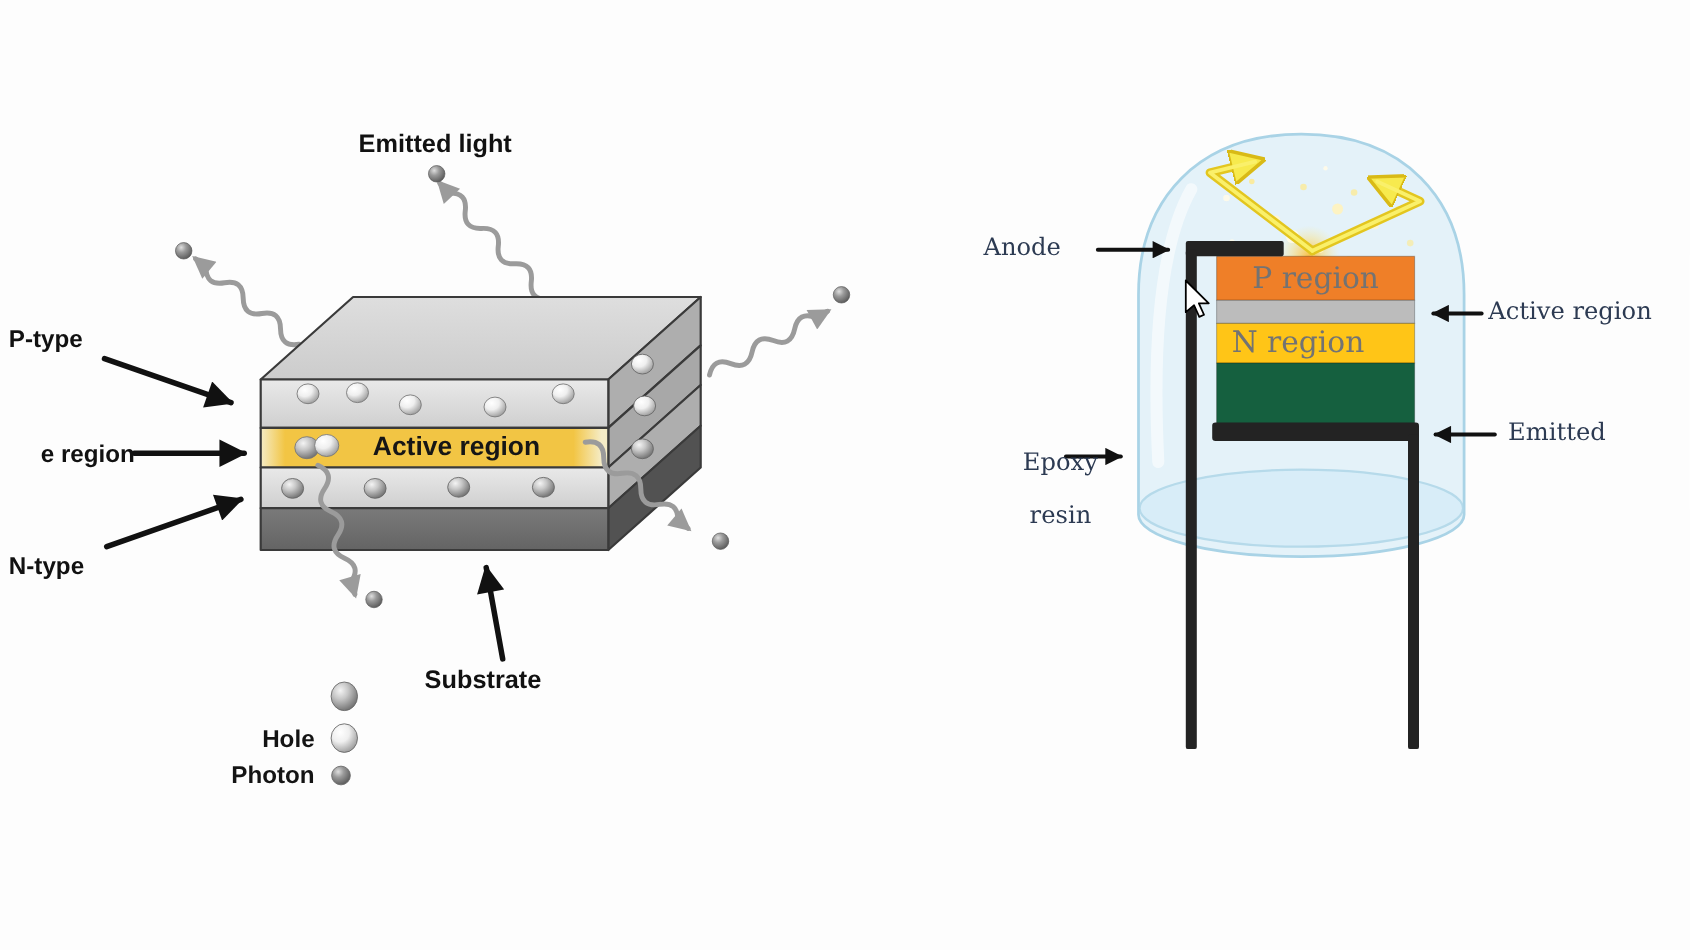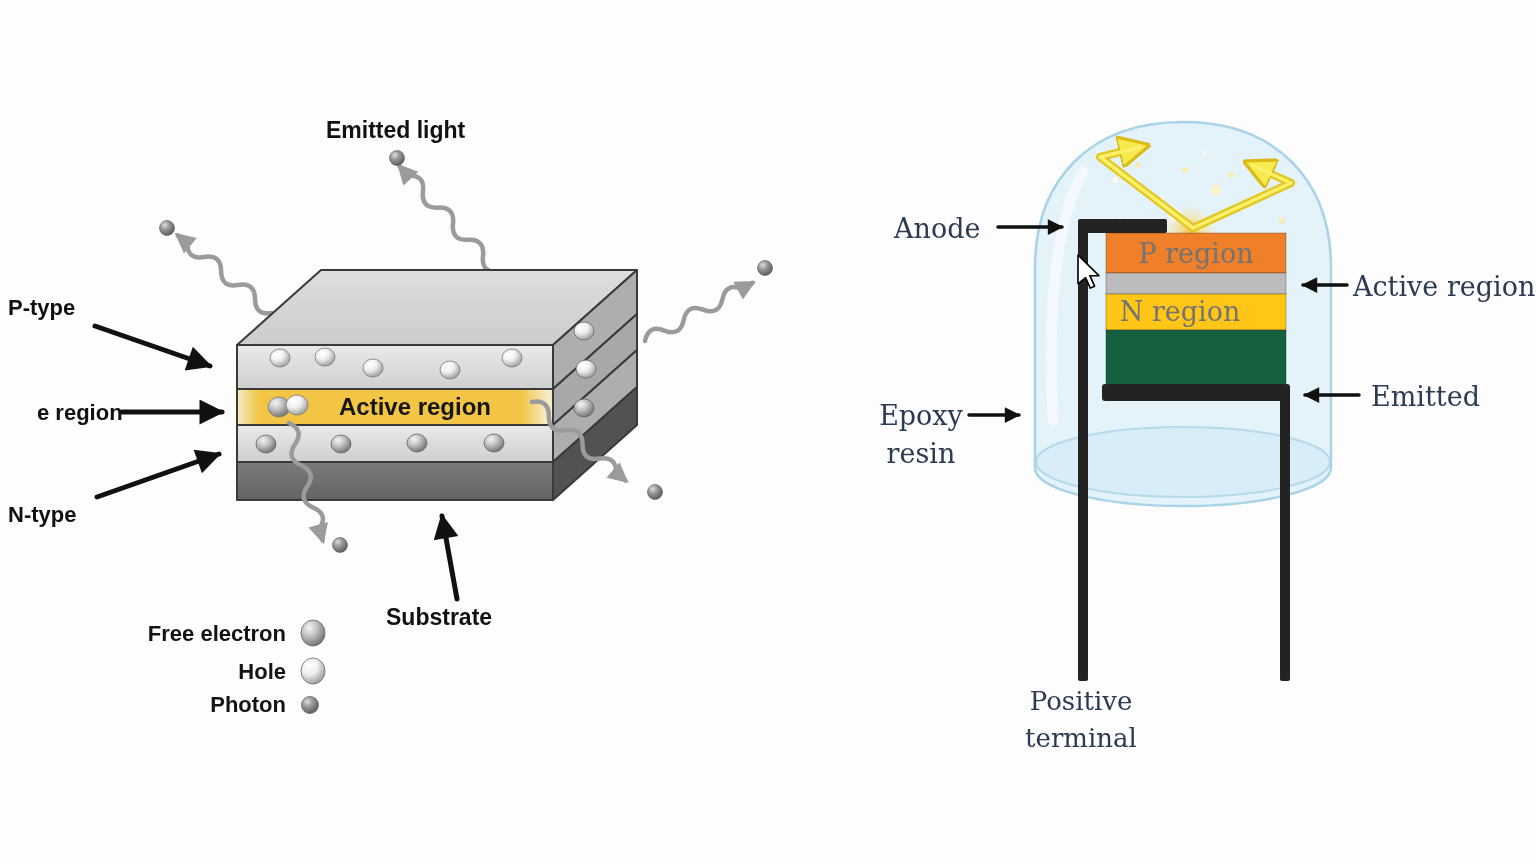--- a/index.html
+++ b/index.html
@@ -5,21 +5,21 @@
   html,body{margin:0;padding:0;background:#fff;}
   .stage{position:relative;width:1536px;height:864px;background:#fdfdfd;overflow:hidden;
          font-family:"Liberation Sans",sans-serif;}
   .stage svg{position:absolute;left:0;top:0;}
   .lbl{position:absolute;white-space:nowrap;color:#111;font-weight:700;}
   .lbl.sz23{font-size:23px;}
   .lbl.sz22{font-size:22px;}
   .legend-row{position:absolute;left:40px;width:246px;text-align:right;
               font-size:22px;font-weight:700;color:#141414;white-space:nowrap;}
   .rlabel{position:absolute;font-family:"DejaVu Serif",serif;font-weight:400;
-          color:#2c3a52;font-size:27px;white-space:nowrap;}
+          color:#2c3a52;font-size:22px;white-space:nowrap;}
   .rlabel.wrap{white-space:normal;text-align:center;line-height:37px;}
   .chip-txt{position:absolute;text-align:center;font-family:"DejaVu Serif",serif;
             color:#737373;font-size:27px;white-space:nowrap;}
   #chip-active-label{position:absolute;left:312px;top:393px;width:206px;text-align:center;
             font-size:24px;font-weight:700;color:#161616;
             font-family:"Liberation Sans",sans-serif;white-space:nowrap;}
 </style>
 </head>
 <body>
 
@@ -216,26 +216,24 @@
   </g>
 </svg>
 
 <div class="lbl sz23" style="left:326px;top:117px;">Emitted light</div>
 <div class="lbl sz22" style="left:8px;top:295px;">P-type</div>
 <div class="lbl sz22" style="left:1px;top:400px;padding-left:36px;">e region</div>
 <div class="lbl sz22" style="left:8px;top:502px;">N-type</div>
 <div class="lbl sz23" style="left:386px;top:604px;">Substrate</div>
 <div id="chip-active-label">Active region</div>
 
-<div class="legend-row" style="top:621px;">Free electron</div>
 <div class="legend-row" style="top:659px;">Hole</div>
 <div class="legend-row" style="top:692px;">Photon</div>
 
 <div class="rlabel" style="left:894px;top:213px;">Anode</div>
 <div class="rlabel" style="left:1353px;top:271px;">Active region</div>
 <div class="rlabel" style="left:1371px;top:381px;">Emitted</div>
-<div class="rlabel wrap" style="left:869px;top:397px;width:104px;line-height:38px;">Epoxy resin</div>
-<div class="rlabel wrap" style="left:1014px;top:683px;width:134px;font-size:26px;">Positive terminal</div>
+<div class="rlabel wrap" style="left:912px;top:397px;width:104px;line-height:48px;">Epoxy resin</div>
 
 <div class="chip-txt" style="left:1106px;top:238px;width:180px;">P region</div>
 <div class="chip-txt" style="left:1106px;top:296px;width:148px;">N region</div>
 
 </div>
 
 </body></html>

